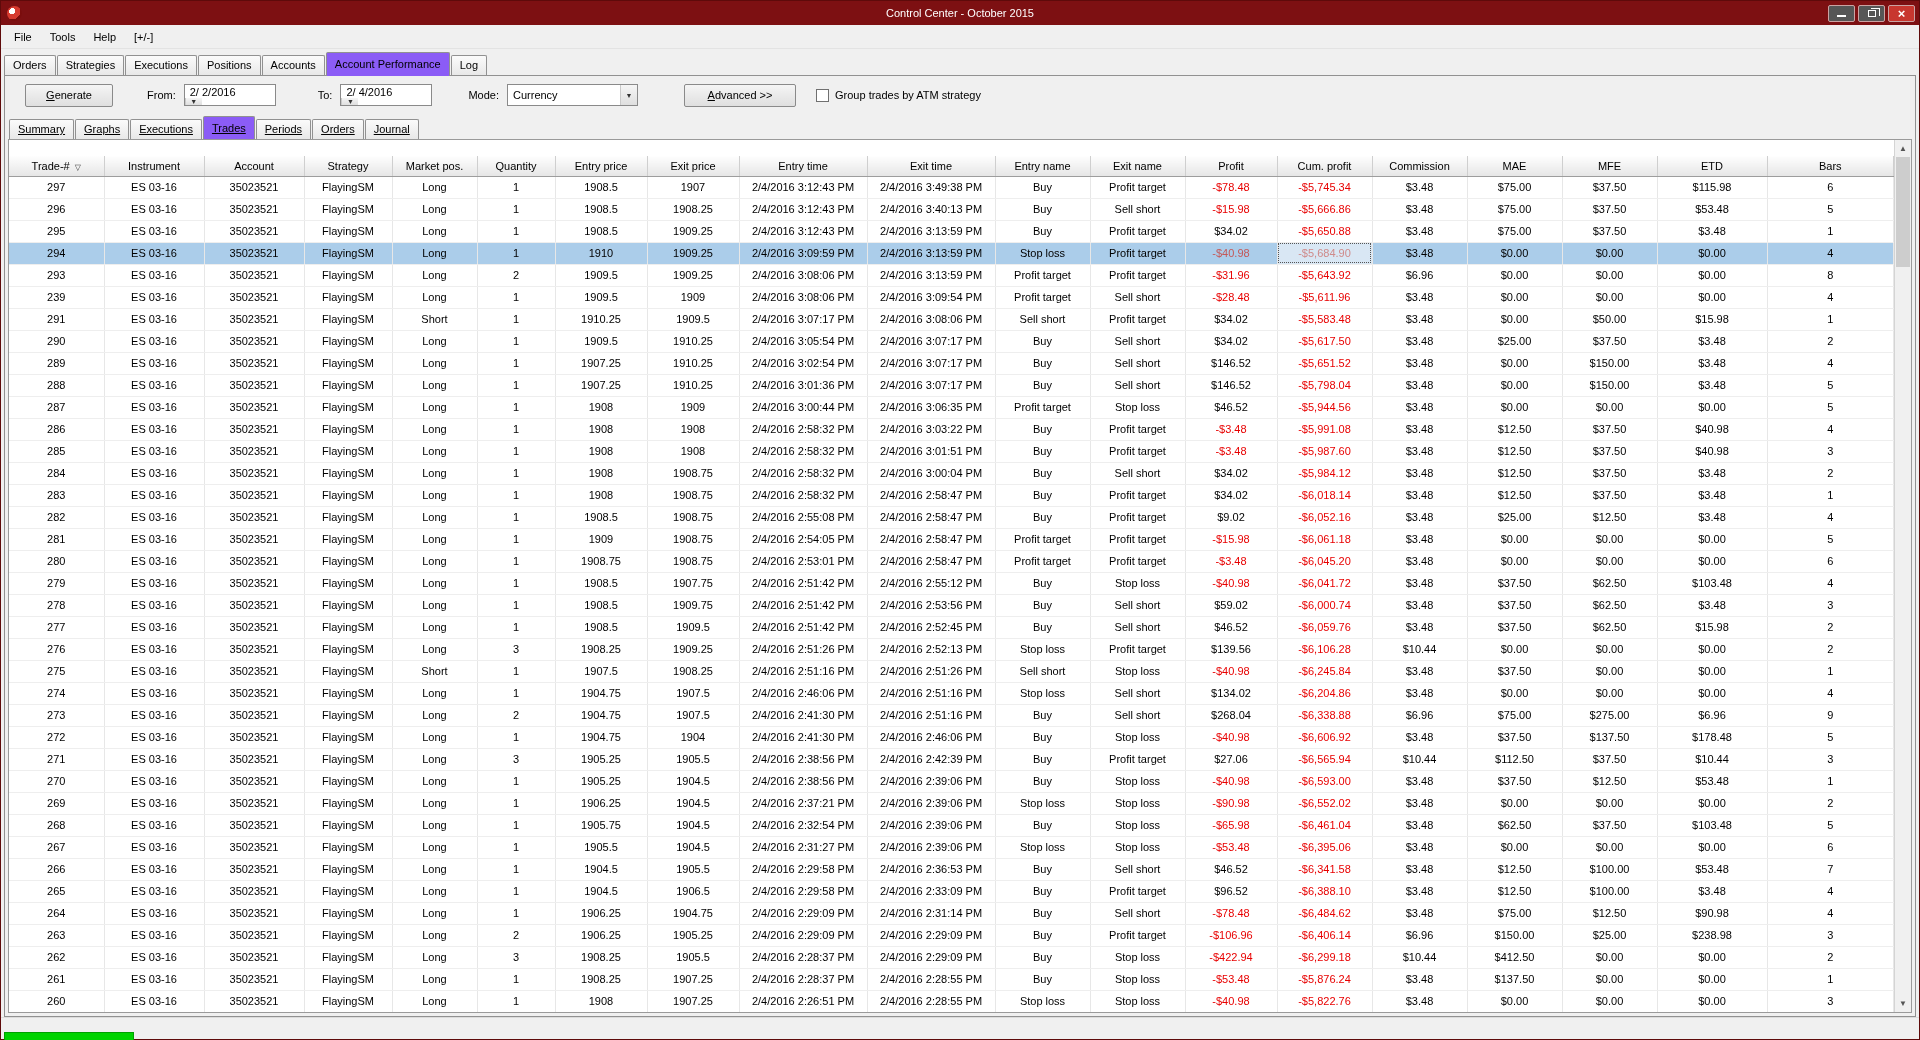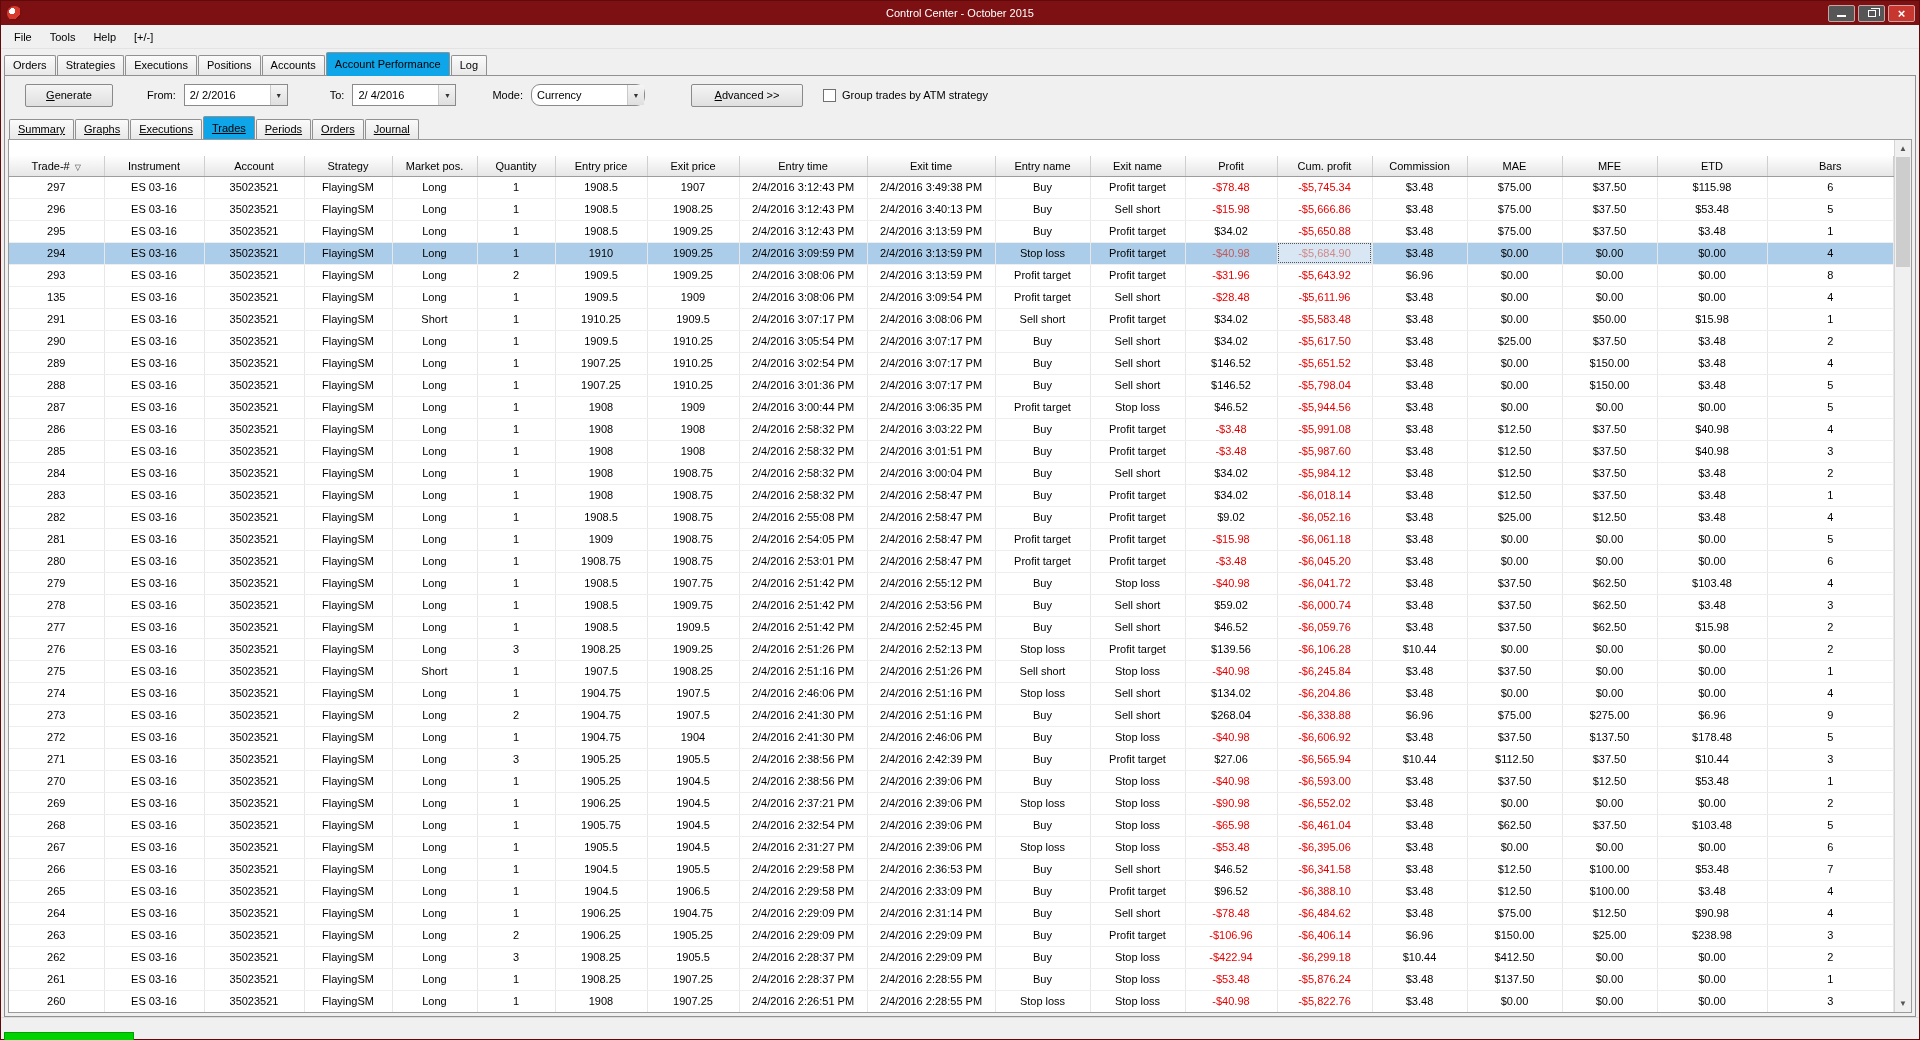--- a/index.html
+++ b/index.html
@@ -21,40 +21,40 @@
   .glyph-close{color:#fff;font-size:13px;line-height:13px;font-weight:bold;}
 
   
   .menubar{height:24px;flex:0 0 auto;display:flex;align-items:center;background:#f0f0f0;padding-left:4px;border-bottom:1px solid #e3e3e3;}
   .menu-item{padding:3px 9px;cursor:default;}
 
   
   .maintabs{height:26px;flex:0 0 auto;display:flex;align-items:flex-end;background:#f0f0f0;padding:0 3px;position:relative;z-index:2;}
   .tab{height:20px;line-height:19px;padding:0 8px;background:linear-gradient(#fbfbfb,#e8e8e8);
        border:1px solid #919191;border-bottom:none;border-radius:2px 2px 0 0;margin-right:1px;white-space:nowrap;cursor:default;}
-  .tab.active{height:24px;line-height:23px;background:#0ea5e9;margin-bottom:-1px;}
+  .tab.active{height:24px;line-height:23px;background:#8b5cf6;margin-bottom:-1px;}
   .tabpage{flex:1;min-height:0;border:1px solid #919191;margin:0 3px;display:flex;flex-direction:column;background:#f0f0f0;}
 
   
   .toolbar{height:38px;flex:0 0 auto;display:flex;align-items:center;padding:0 8px;}
   .btn{height:23px;display:flex;align-items:center;justify-content:center;background:linear-gradient(#f5f5f5,#dfdfdf);
        border:1px solid #8a8a8a;border-radius:2px;cursor:default;}
   .btn .lbl{display:block;}
   .btn .lbl::first-letter{text-decoration:underline;}
   .btn-generate{width:88px;margin-left:12px;}
   .tlabel{white-space:nowrap;}
   .lbl-from{margin-left:34px;}
   .lbl-to{margin-left:42px;}
   .lbl-mode{margin-left:36px;}
   .field{height:22px;background:#fff;border:1px solid #8a8a8a;display:flex;align-items:stretch;}
   .field .txt{flex:1;display:flex;align-items:center;padding:0 5px;white-space:nowrap;overflow:hidden;}
   .field .drop{width:17px;display:flex;align-items:center;justify-content:center;font-size:7px;color:#333;
        background:linear-gradient(#f5f5f5,#dfdfdf);border-left:1px solid #c9c9c9;}
-  .dp{width:104px;margin-left:8px;}
-  .combo{width:114px;margin-left:8px;border-radius:9px;}
+  .dp{width:92px;margin-left:8px;flex-direction:column;}
+  .combo{width:131px;margin-left:8px;}
   .btn-advanced{width:112px;margin-left:46px;}
   .checkbox{width:13px;height:13px;background:#fff;border:1px solid #707070;margin-left:20px;flex:0 0 auto;}
   .cb-label{margin-left:6px;}
 
   .subtabs{height:25px;flex:0 0 auto;display:flex;align-items:flex-end;padding-left:4px;background:#f0f0f0;text-decoration:underline;}
 
   
   .gridwrap{flex:1;min-height:0;margin:0 3px 3px;border:1px solid #9a9a9a;background:#fff;display:flex;}
   .grid-main{flex:1;overflow:hidden;}
   table{width:100%;border-collapse:collapse;table-layout:fixed;margin-top:16px;}
@@ -301,21 +301,21 @@
                 <td>Profit target</td>
                 <td class="neg">-$31.96</td>
                 <td class="neg">-$5,643.92</td>
                 <td>$6.96</td>
                 <td>$0.00</td>
                 <td>$0.00</td>
                 <td>$0.00</td>
                 <td>8</td>
               </tr>
               <tr>
-                <td>135</td>
+                <td>239</td>
                 <td>ES 03-16</td>
                 <td>35023521</td>
                 <td>FlayingSM</td>
                 <td>Long</td>
                 <td>1</td>
                 <td>1909.5</td>
                 <td>1909</td>
                 <td>2/4/2016 3:08:06 PM</td>
                 <td>2/4/2016 3:09:54 PM</td>
                 <td>Profit target</td>

